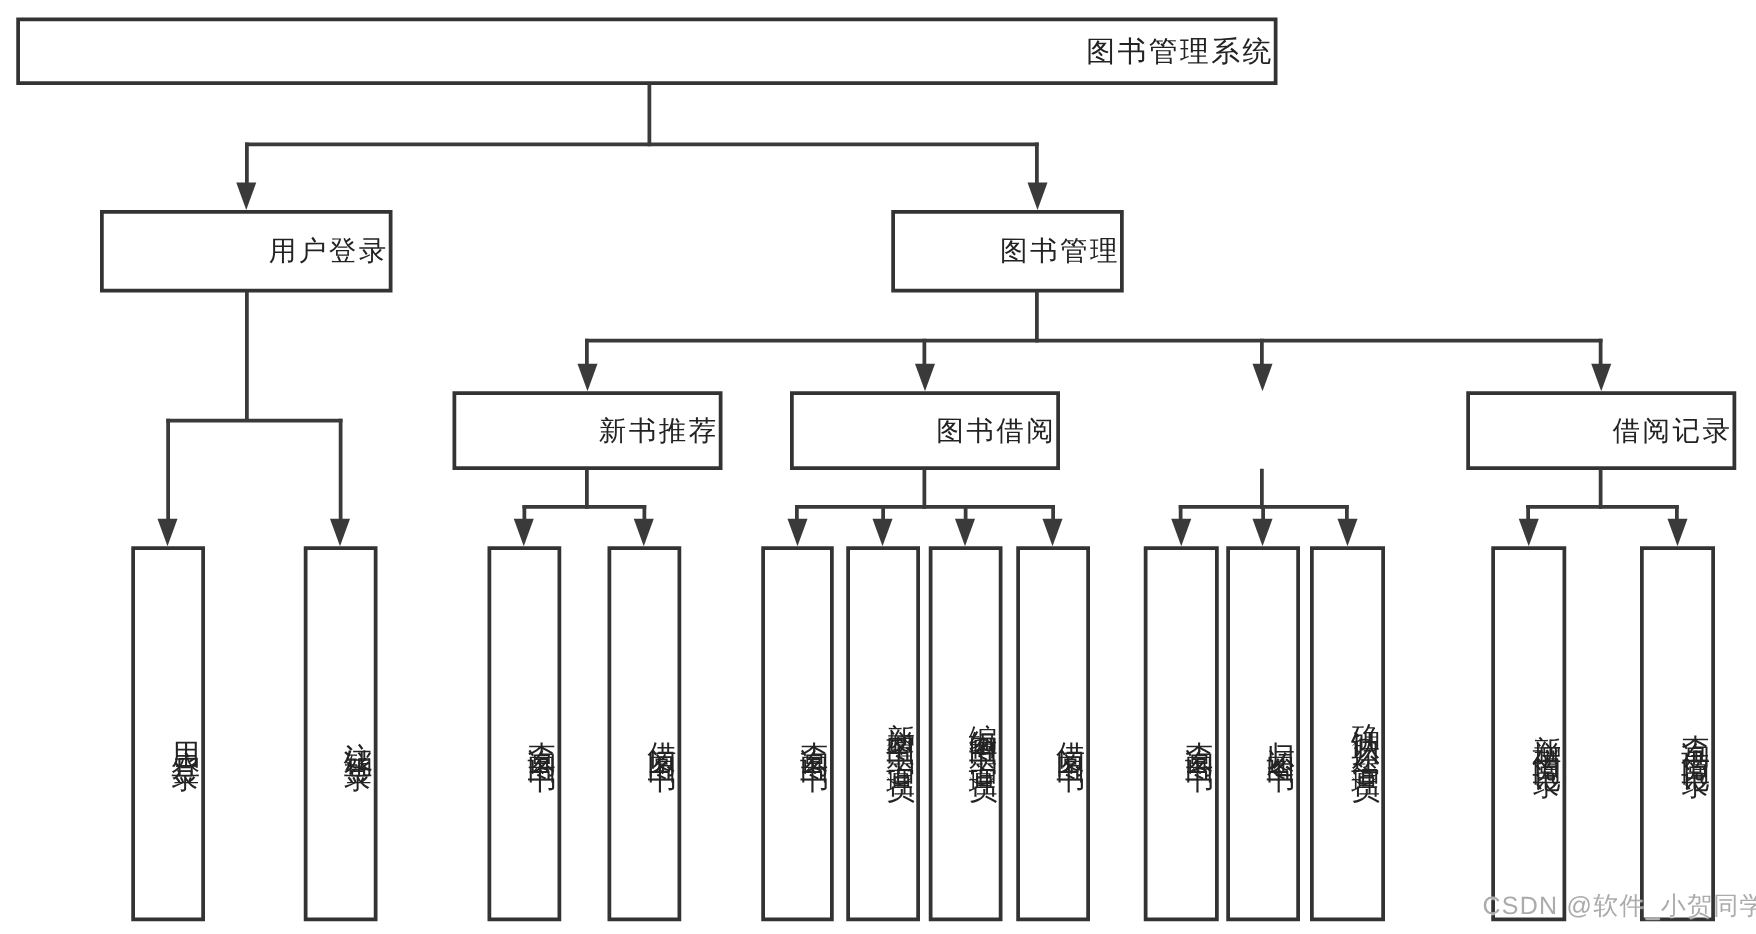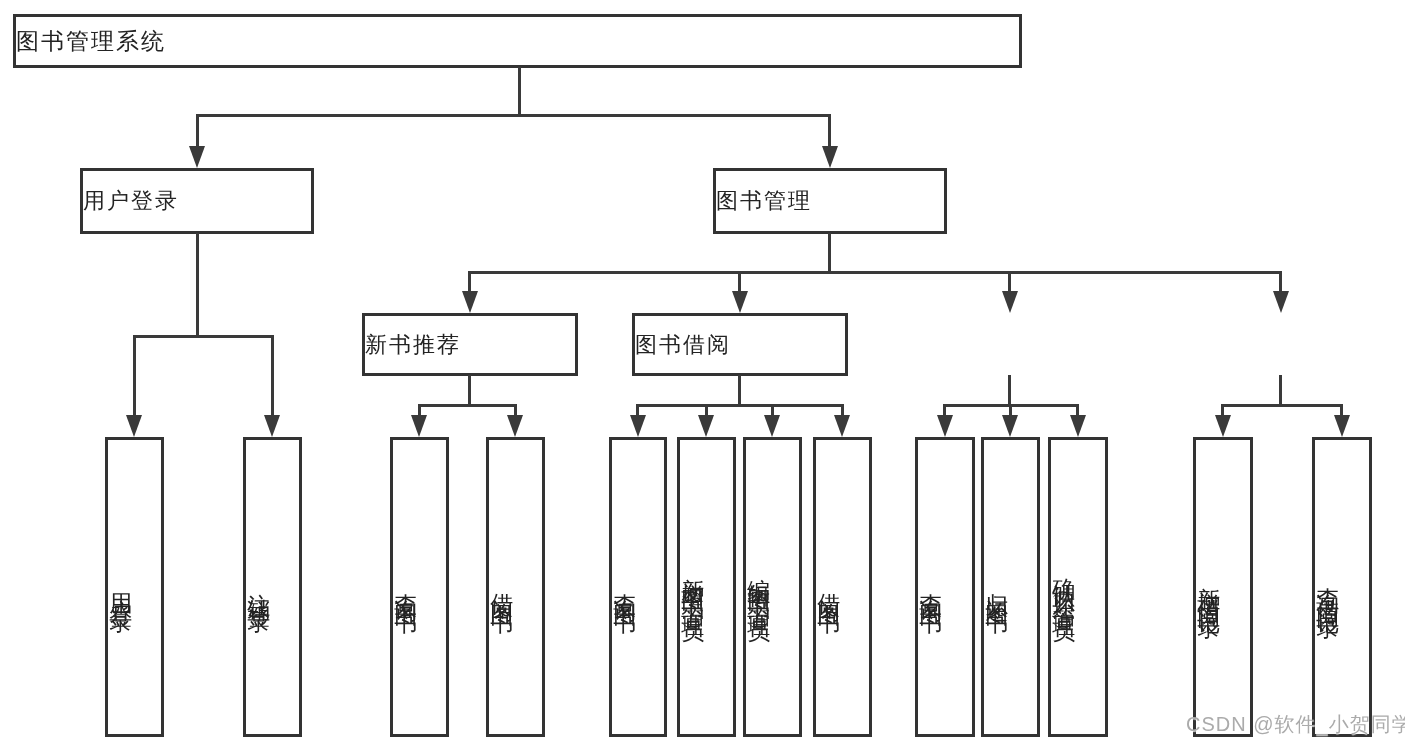--- a/index.html
+++ b/index.html
@@ -11,21 +11,21 @@
   }
   html,body{margin:0;padding:0;background:var(--bg);}
   #canvas{
     position:relative;width:1405px;height:747px;background:var(--bg);
     font-family:"Liberation Sans","DejaVu Sans",sans-serif;
     overflow:hidden;
   }
   .node{
     position:absolute;box-sizing:border-box;
     border:3px solid var(--border);background:#fff;
-    display:flex;align-items:center;justify-content:flex-start;
+    display:flex;align-items:center;justify-content:flex-end;
     color:var(--text);
   }
   .node .hlabel{font-size:22px;letter-spacing:2px;white-space:nowrap;}
   #root-box .hlabel{font-size:23px;}
   .leaf{top:437px;height:300px;width:59px;}
   .vtext{
     writing-mode:vertical-rl;text-orientation:mixed;
     font-size:23px;letter-spacing:6px;line-height:1.1;white-space:nowrap;
   }
   .line{position:absolute;background:var(--line);}
@@ -48,29 +48,32 @@
 
 <div id="canvas">
 
   <div class="node" id="root-box" style="left:13px;top:14px;width:1009px;height:54px;">
     <span class="hlabel">图书管理系统</span>
   </div>
 
   <div class="node" style="left:80px;top:168px;width:234px;height:66px;">
     <span class="hlabel">用户登录</span>
   </div>
-  <div class="node" style="left:713px;top:168px;width:234px;height:66px;">
+  <div class="node" style="left:713px;top:168px;width:186px;height:66px;">
     <span class="hlabel">图书管理</span>
   </div>
 
   <div class="node" style="left:632px;top:313px;width:216px;height:63px;">
     <span class="hlabel">图书借阅</span>
   </div>
   <div class="node" style="left:362px;top:313px;width:216px;height:63px;">
     <span class="hlabel">新书推荐</span>
+  </div>
+  <div class="node" style="left:1173px;top:313px;width:216px;height:63px;">
+    <span class="hlabel">借阅记录</span>
   </div>
 
   <div class="node leaf" style="left:105px;">
     <span class="vtext">用户登录</span>
   </div>
   <div class="node leaf" style="left:243px;">
     <span class="vtext">注销登录</span>
   </div>
 
   <div class="node leaf" style="left:390px;">

